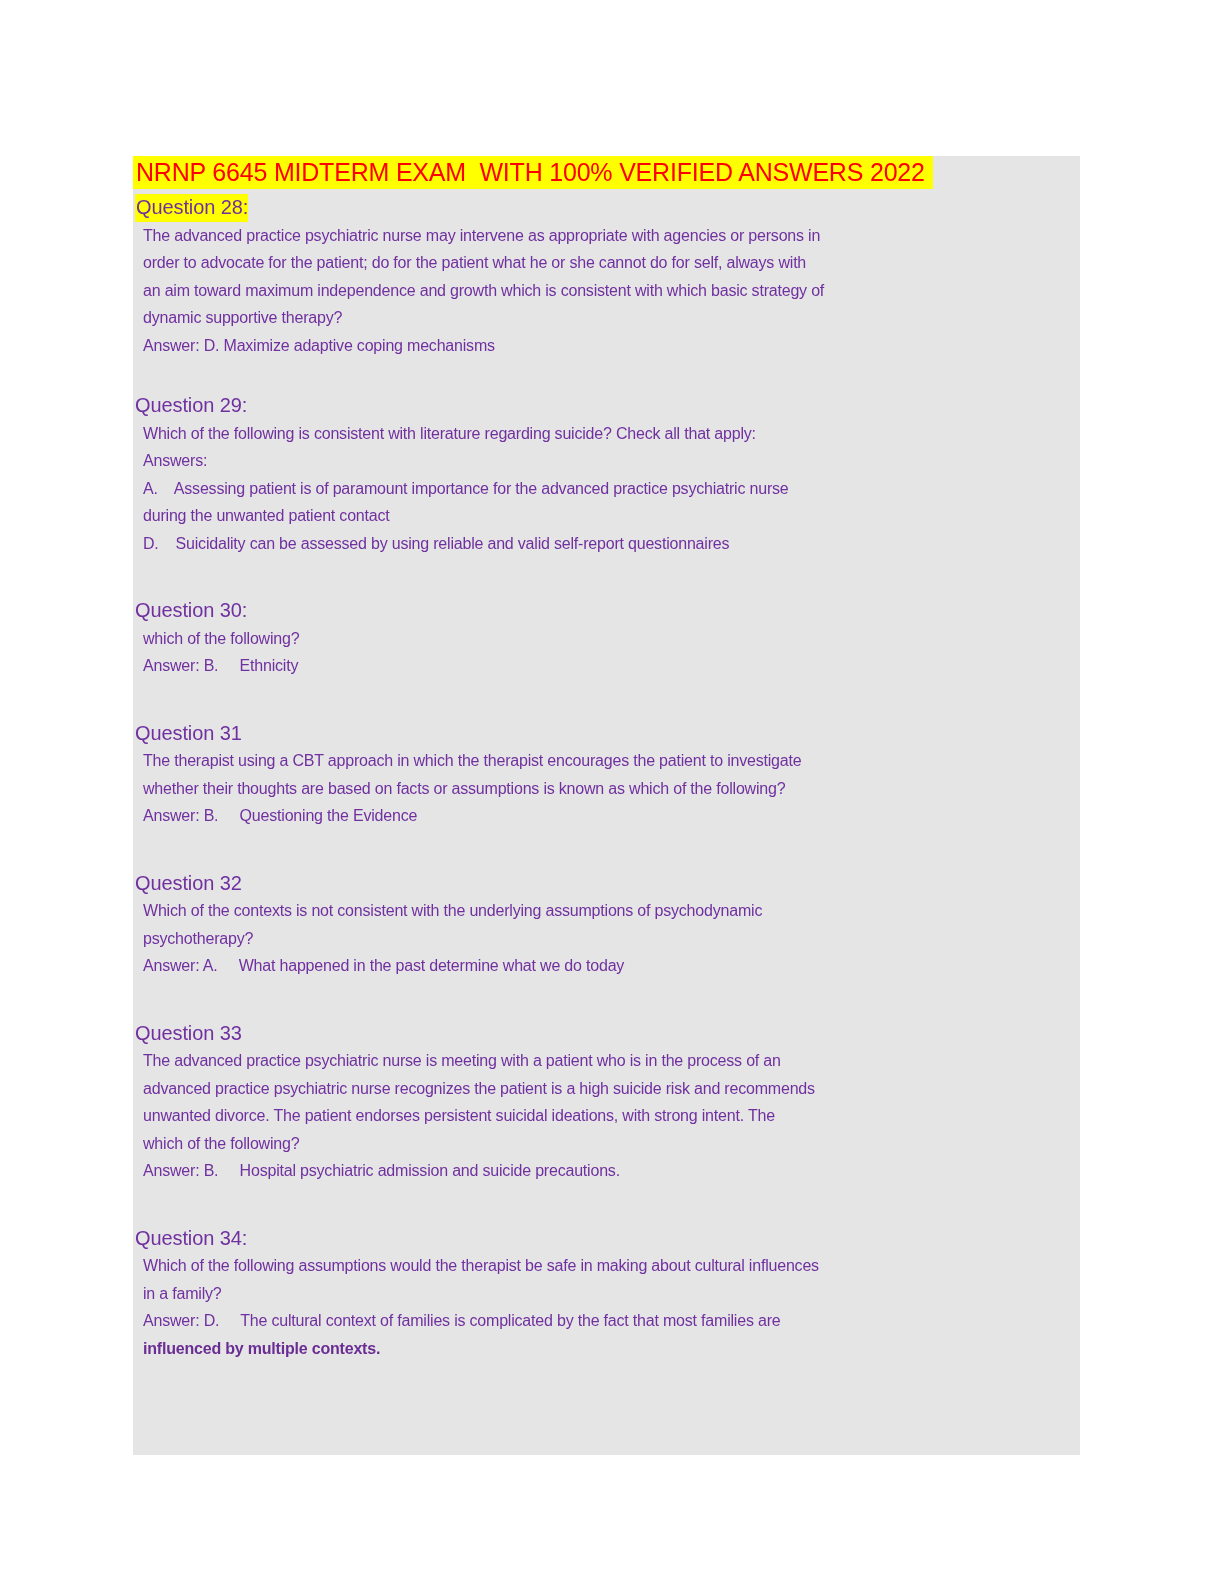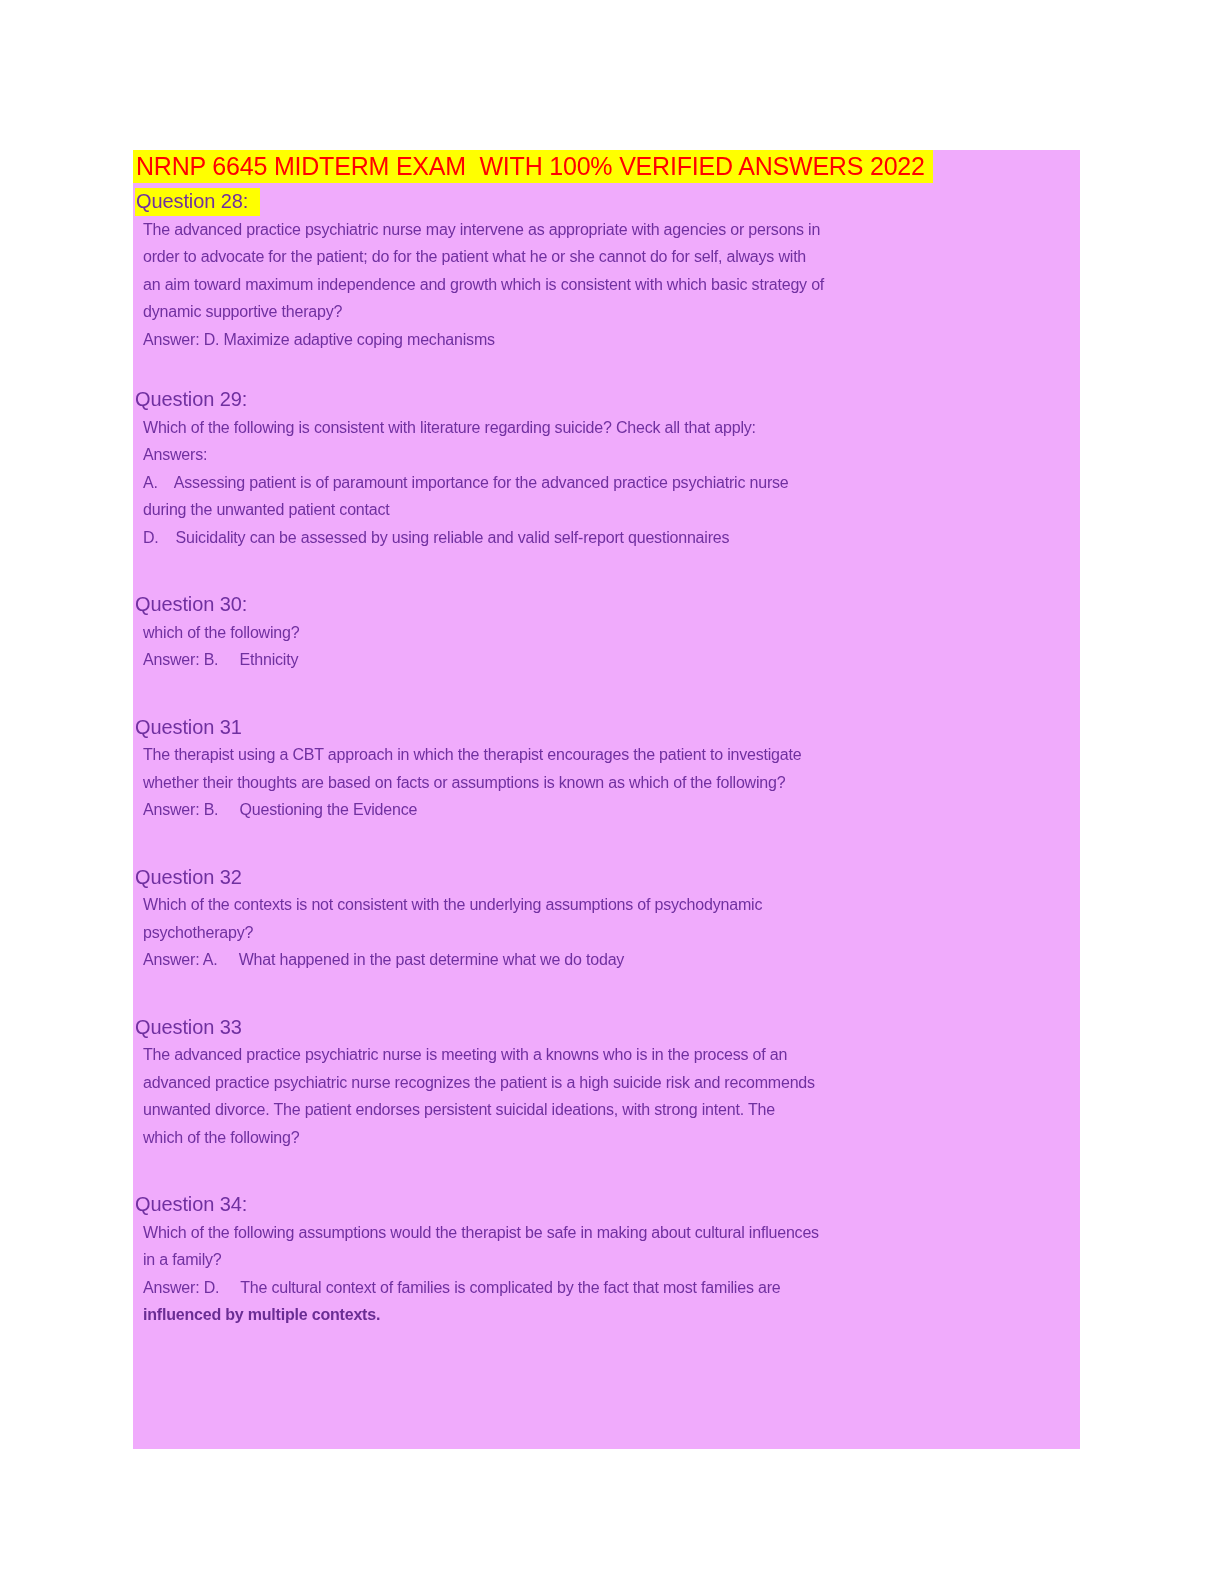--- a/index.html
+++ b/index.html
@@ -10,24 +10,24 @@
   body {
     width: 1224px;
     height: 1584px;
     position: relative;
     font-family: "Liberation Sans", sans-serif;
     color: #7030A0;
   }
   .content-panel {
     position: absolute;
     left: 133px;
-    top: 150px;
+    top: 156px;
     width: 947px;
     height: 1299px;
-    background: #f0abfc;
+    background: #e5e5e5;
     overflow: visible;
   }
   .title-row {
     line-height: 33px;
     white-space: pre;
   }
   .title-text {
     display: inline-block;
     background: #FFFF00;
     color: #FF0000;
@@ -44,21 +44,21 @@
   .q-label-row {
     line-height: 27.5px;
     font-size: 20px;
     padding-left: 2px;
     white-space: pre;
     letter-spacing: -0.1px;
   }
   .q-label-hl {
     display: inline-block;
     background: #FFFF00;
-    padding: 0 12px 0 1px;
+    padding: 0 0 0 1px;
   }
   .q-line {
     font-size: 16px;
     line-height: 27.5px;
     padding-left: 10px;
     white-space: pre;
     letter-spacing: -0.2px;
   }
   .bold { font-weight: 400; }
   .answer-continuation {
@@ -106,24 +106,25 @@
 
   <section class="question">
     <div class="q-label-row">Question 32</div>
     <div class="q-line"><span>Which of the contexts is </span><span class="bold">not</span><span> consistent with the underlying assumptions of psychodynamic</span></div>
     <div class="q-line">psychotherapy?</div>
     <div class="q-line"><span class="bold">Answer:</span><span> A.     What happened in the past determine what we do today</span></div>
   </section>
 
   <section class="question">
     <div class="q-label-row">Question 33</div>
-    <div class="q-line">The advanced practice psychiatric nurse is meeting with a knowns who is in the process of an</div>
+    <div class="q-line">The advanced practice psychiatric nurse is meeting with a patient who is in the process of an</div>
     <div class="q-line">advanced practice psychiatric nurse recognizes the patient is a high suicide risk and recommends</div>
     <div class="q-line">unwanted divorce. The patient endorses persistent suicidal ideations, with strong intent. The</div>
     <div class="q-line">which of the following?</div>
+    <div class="q-line"><span class="bold">Answer:</span><span> B.     Hospital psychiatric admission and suicide precautions.</span></div>
   </section>
 
   <section class="question">
     <div class="q-label-row">Question 34:</div>
     <div class="q-line">Which of the following assumptions would the therapist be safe in making about cultural influences</div>
     <div class="q-line">in a family?</div>
     <div class="q-line"><span class="bold">Answer:</span><span> D.     The cultural context of families is complicated by the fact that most families are</span></div>
     <div class="q-line answer-continuation">influenced by multiple contexts.</div>
   </section>
 

